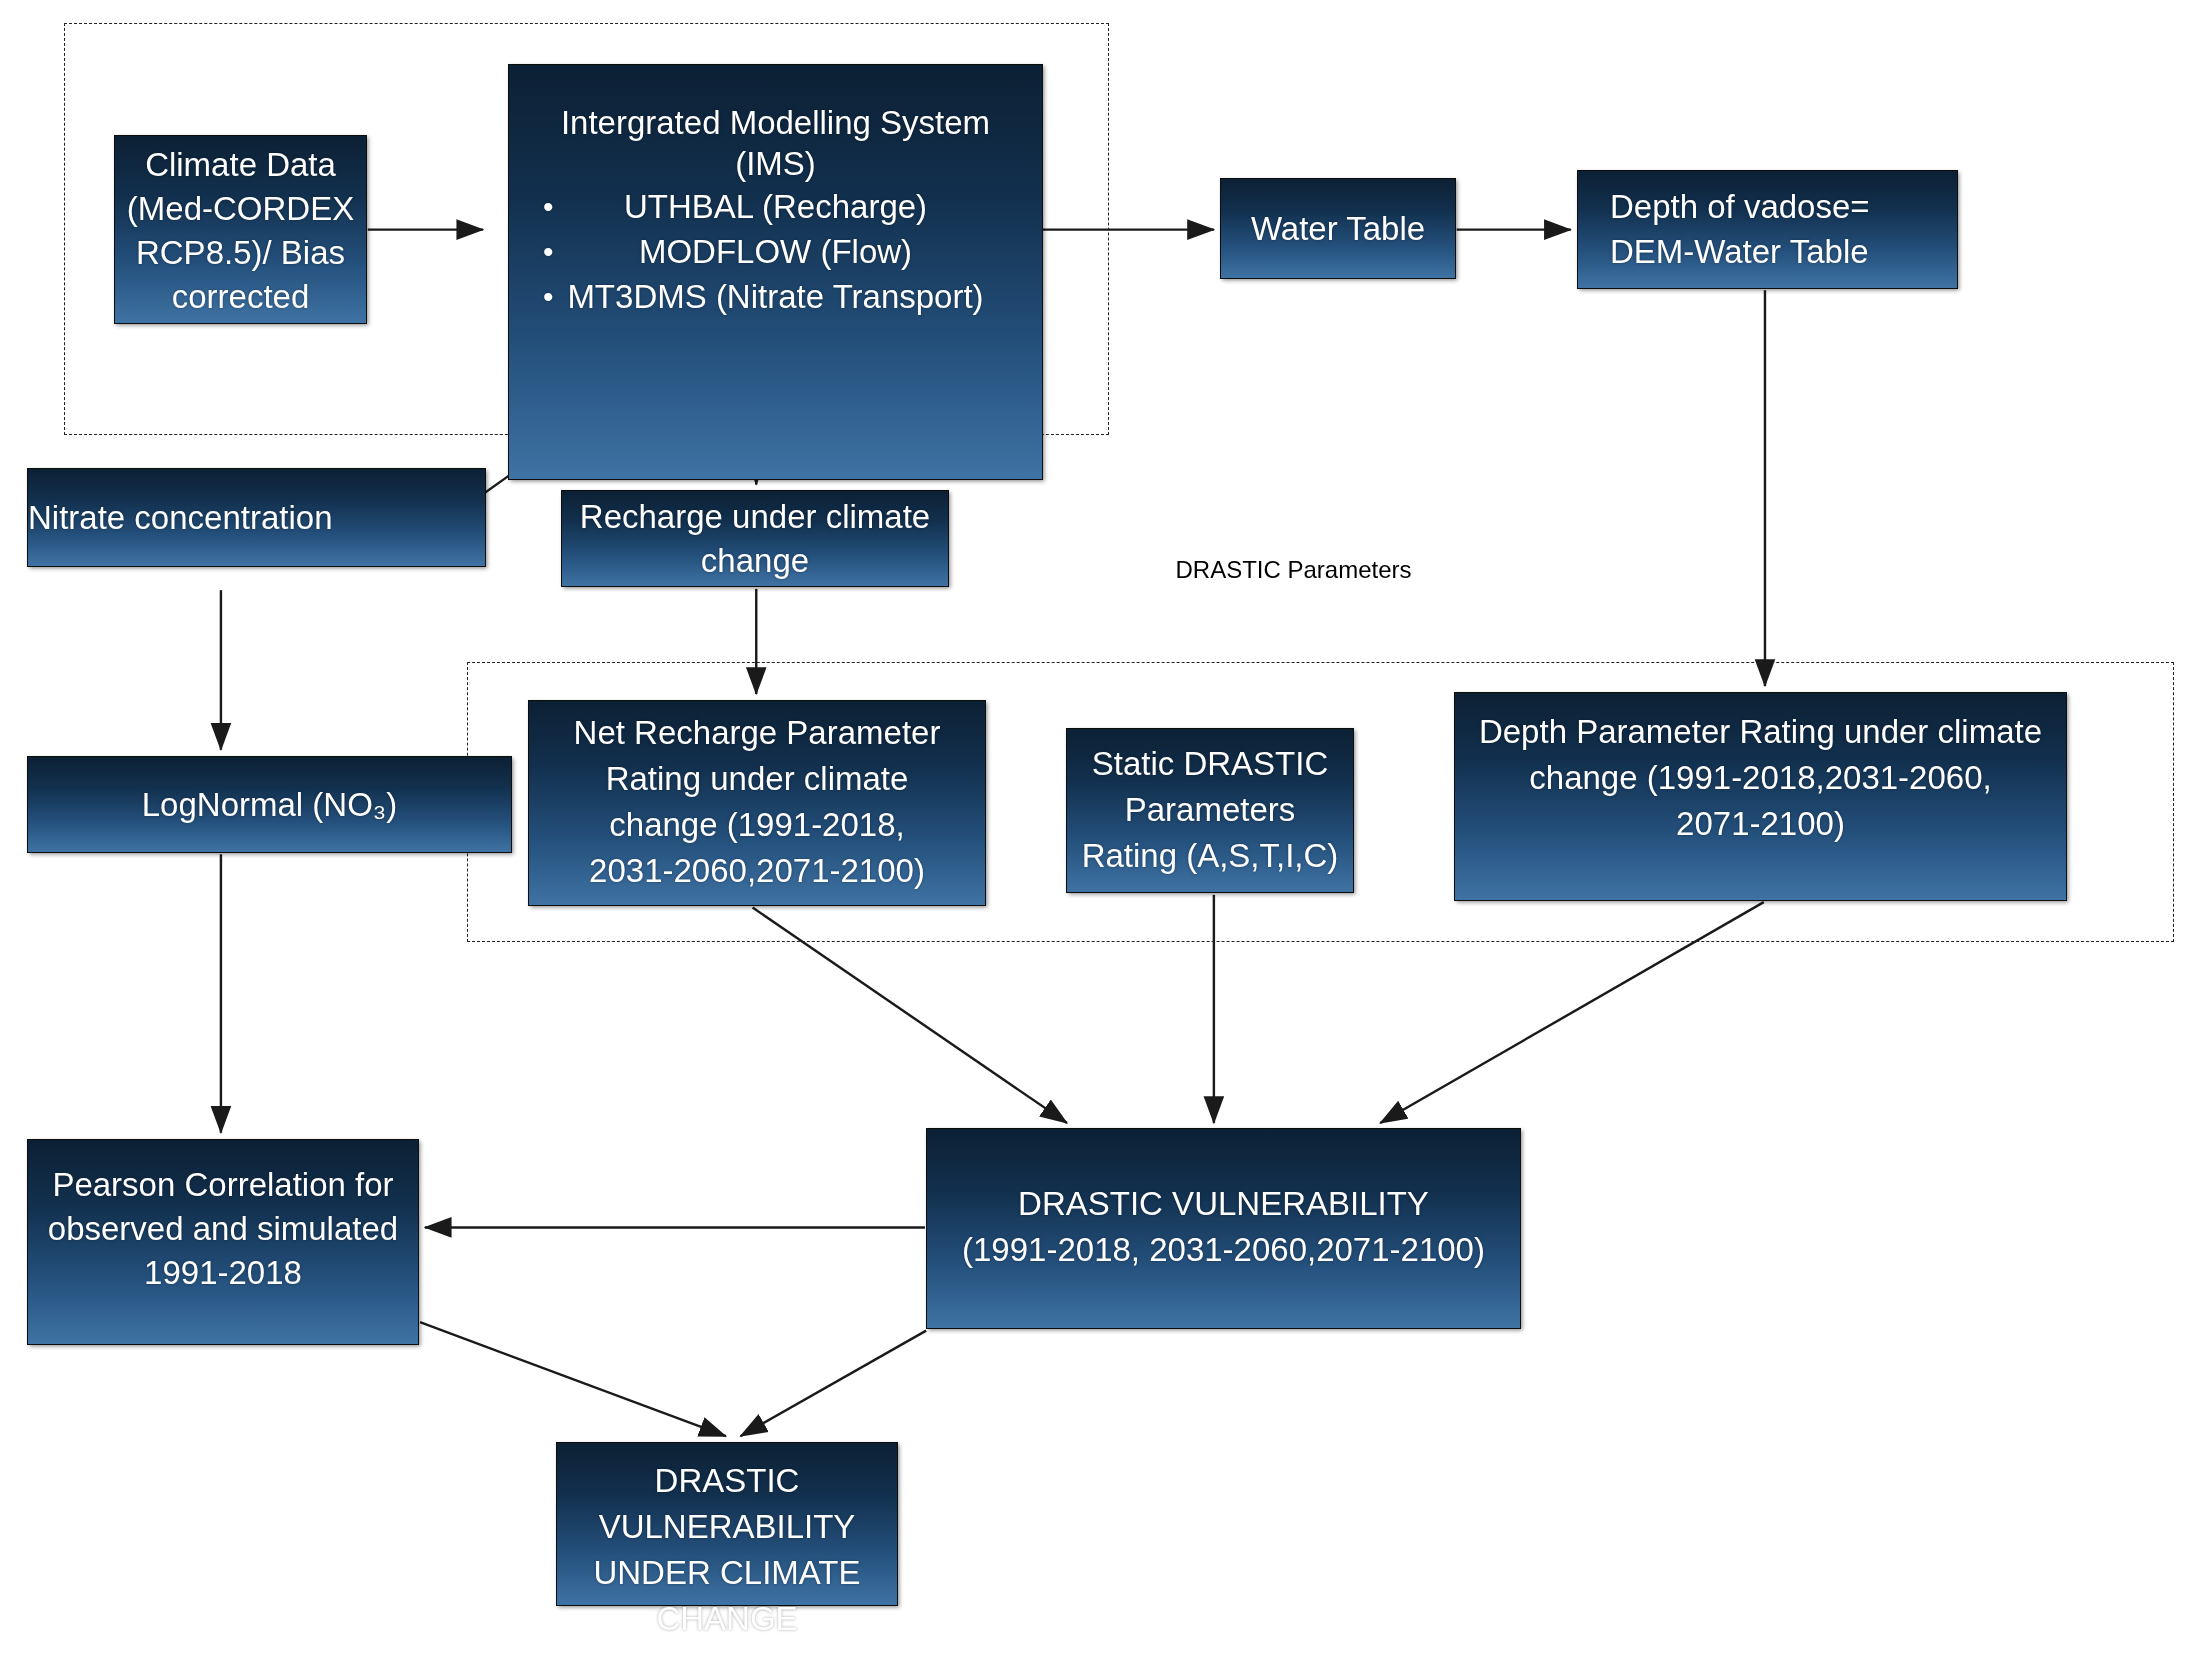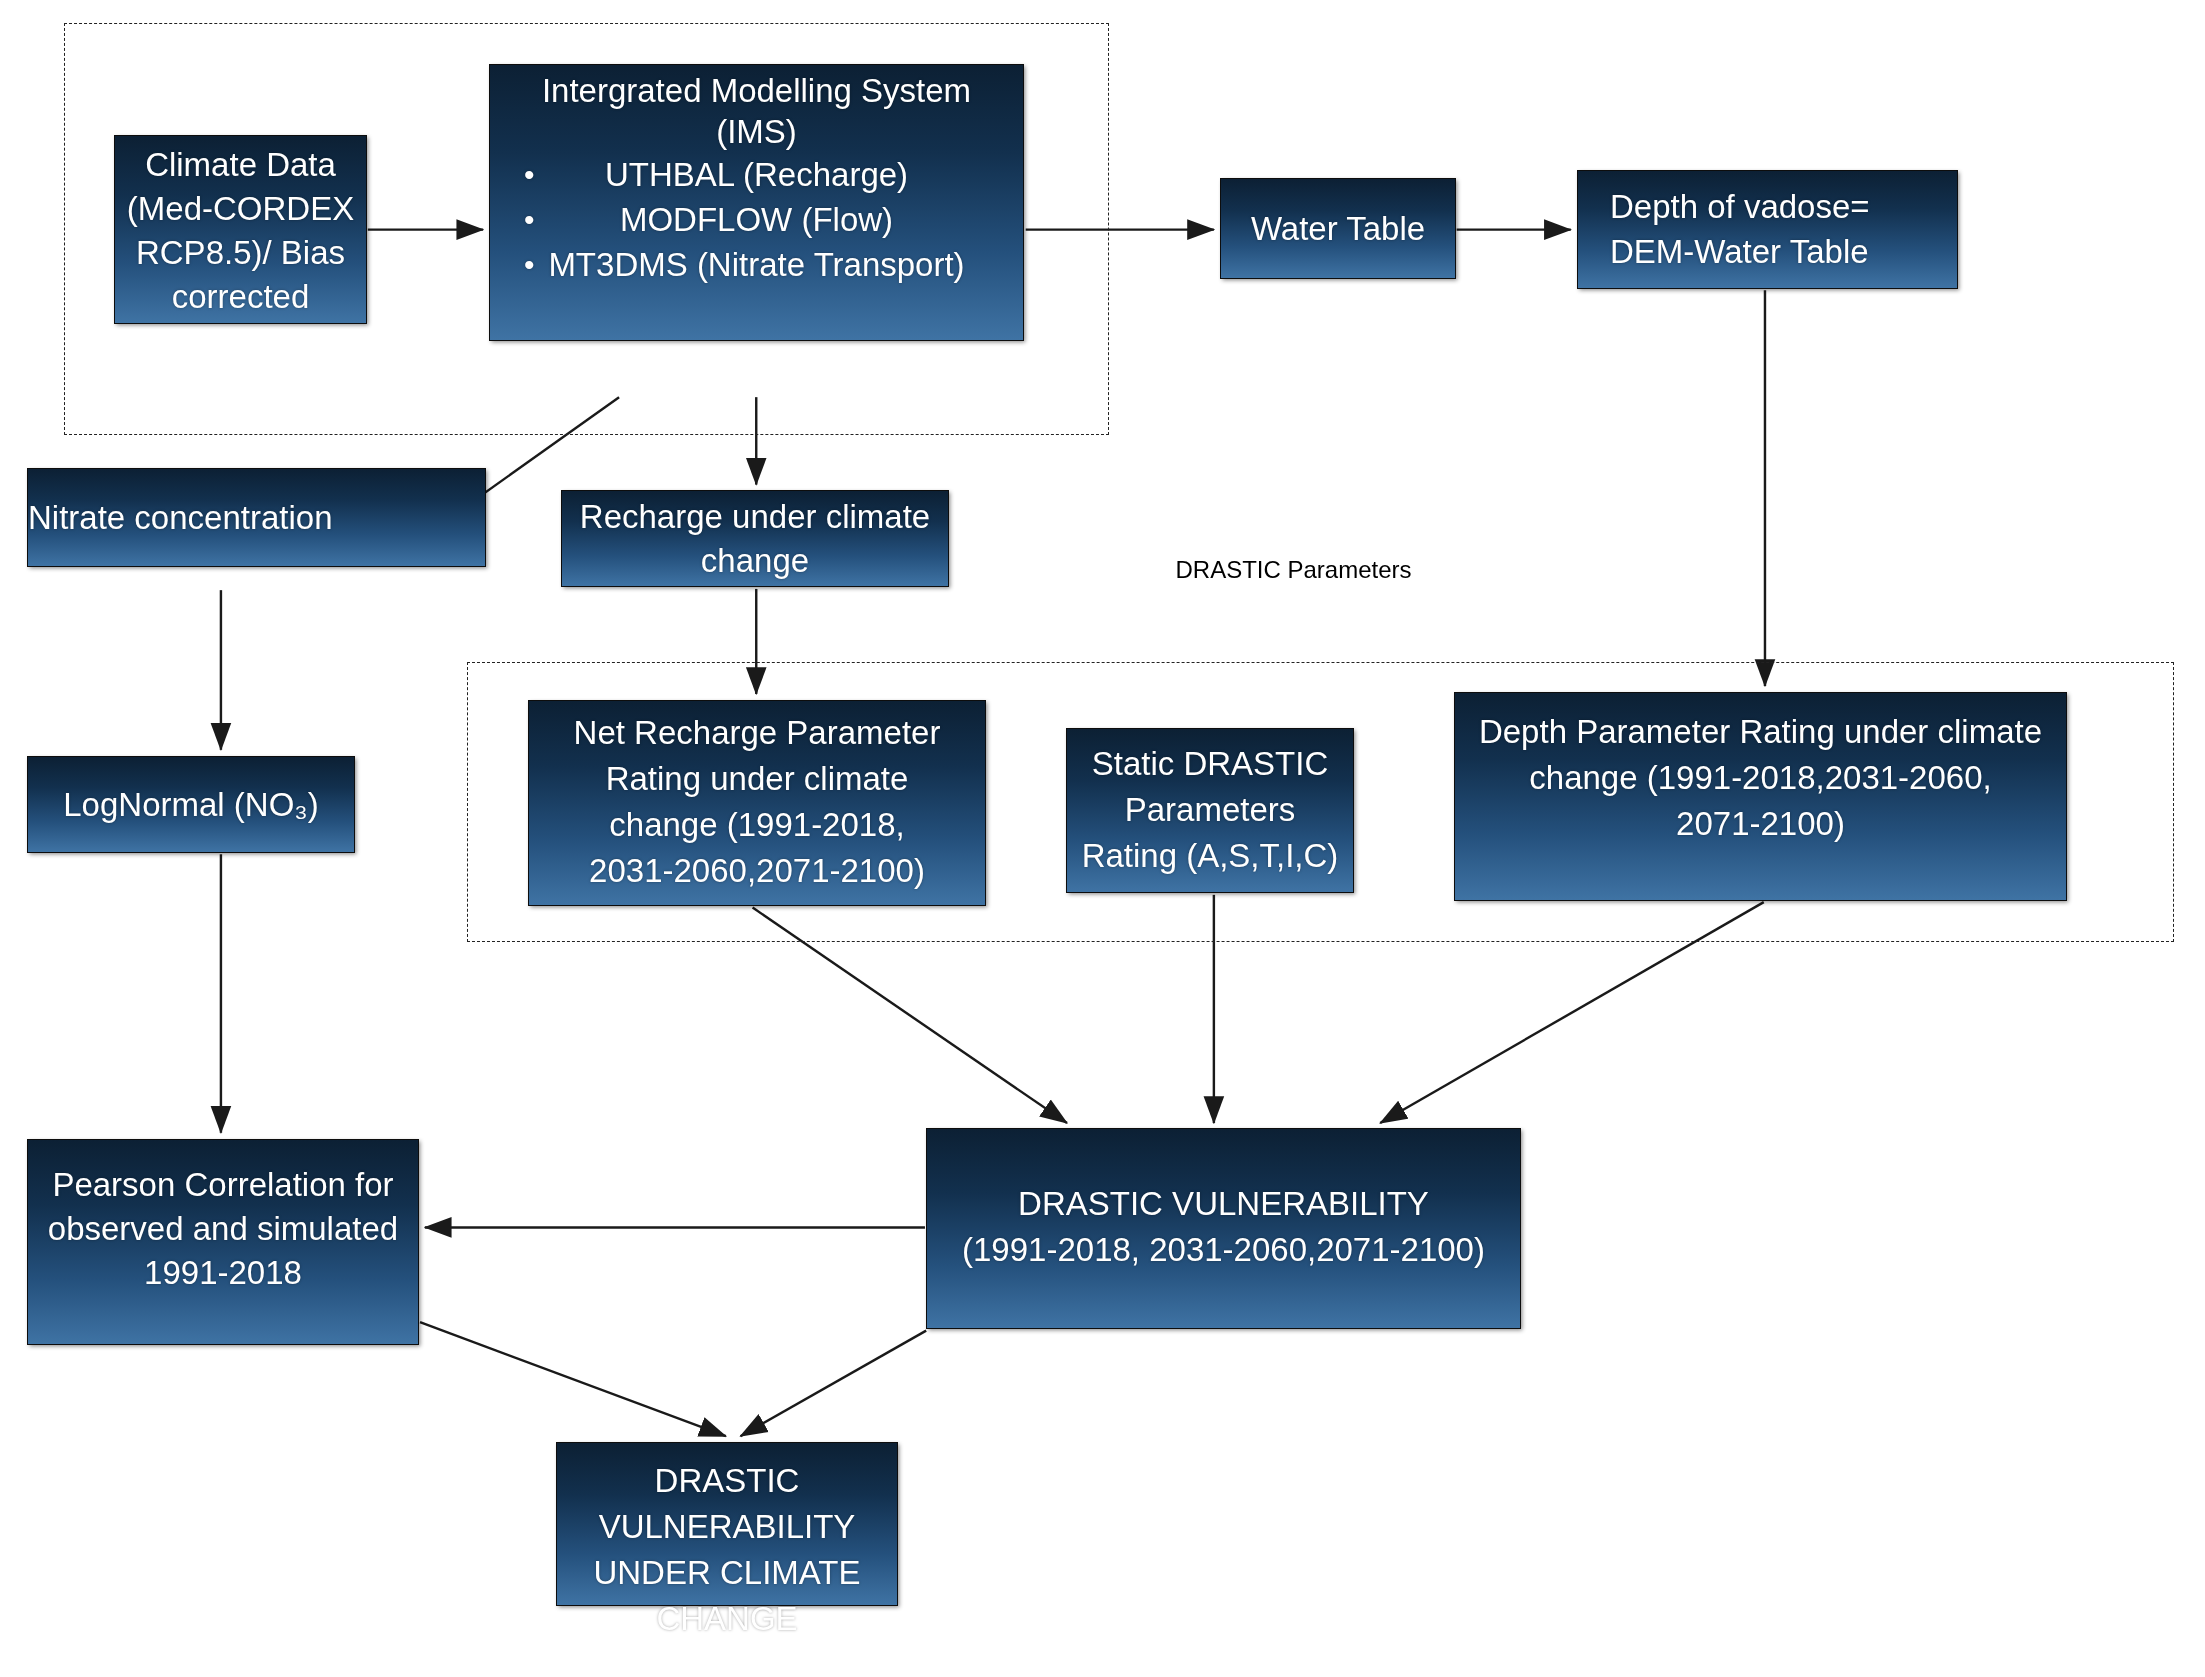--- a/index.html
+++ b/index.html
@@ -9,33 +9,33 @@
         background:linear-gradient(180deg,#0c2034 0%,#12304e 32%,#24507c 68%,#3f73a4 100%);
         border:1.8px solid #0d0d0d;color:#ffffff;text-align:center;
         box-shadow:1.8px 2.4px 4.2px rgba(0,0,0,0.45);
         font-size:33px;line-height:44px;text-shadow:0 0 3px rgba(0,0,0,0.35);}
   .dashed-group{position:absolute;box-sizing:border-box;border:1.8px dashed #222222;background:transparent;}
   .free-label{position:absolute;color:#000000;font-size:24px;line-height:44px;text-align:center;}
   #arrow-svg{position:absolute;left:0;top:0;width:2205px;height:1678px;pointer-events:none;}
 
   
   #n-climate{left:114px;top:135px;width:253px;height:189px;padding-top:7.3px;line-height:44px;}
-  #n-ims{left:489px;top:64px;width:535px;height:277px;padding-top:5px;}
+  #n-ims{left:508px;top:64px;width:535px;height:416px;padding-top:37px;}
   #n-ims .ims-title{line-height:41px;}
   #n-ims .ims-row{position:relative;margin-top:0;height:45px;line-height:45px;}
   #n-ims .ims-row:first-of-type{margin-top:39px;}
   #n-ims .bullet{position:absolute;left:34px;top:0;font-size:30px;}
   #n-water{left:1220px;top:178px;width:236px;height:101px;display:flex;align-items:center;justify-content:center;}
   #n-depthv{left:1577px;top:170px;width:381px;height:119px;padding:13.4px 0 0 32px;text-align:left;line-height:45px;}
   #n-nitrate{left:27px;top:468px;width:459px;height:99px;display:flex;align-items:center;justify-content:flex-start;}
   #n-rechcc{left:561px;top:490px;width:388px;height:97px;padding-top:3.6px;}
   #n-netrech{left:528px;top:700px;width:458px;height:206px;padding-top:8.5px;line-height:46px;}
   #n-static{left:1066px;top:728px;width:288px;height:165px;padding-top:12px;line-height:46px;}
   #n-depthp{left:1454px;top:692px;width:613px;height:209px;padding-top:16px;line-height:46px;}
-  #n-lognorm{left:27px;top:756px;width:328px;height:97px;display:flex;align-items:center;justify-content:center;}
+  #n-lognorm{left:27px;top:756px;width:485px;height:97px;display:flex;align-items:center;justify-content:center;}
   #n-pearson{left:27px;top:1139px;width:392px;height:206px;padding-top:23px;}
   #n-dv{left:926px;top:1128px;width:595px;height:201px;padding-top:52px;line-height:46px;}
   #n-final{left:556px;top:1442px;width:342px;height:164px;padding-top:14.6px;line-height:46px;}
 
   #g-ims{left:64px;top:23px;width:1045px;height:412px;}
   #g-drastic{left:467px;top:662px;width:1707px;height:280px;}
   #l-drastic{left:1081px;top:548px;width:425px;height:44px;}
 </style>
 </head>
 <body>

